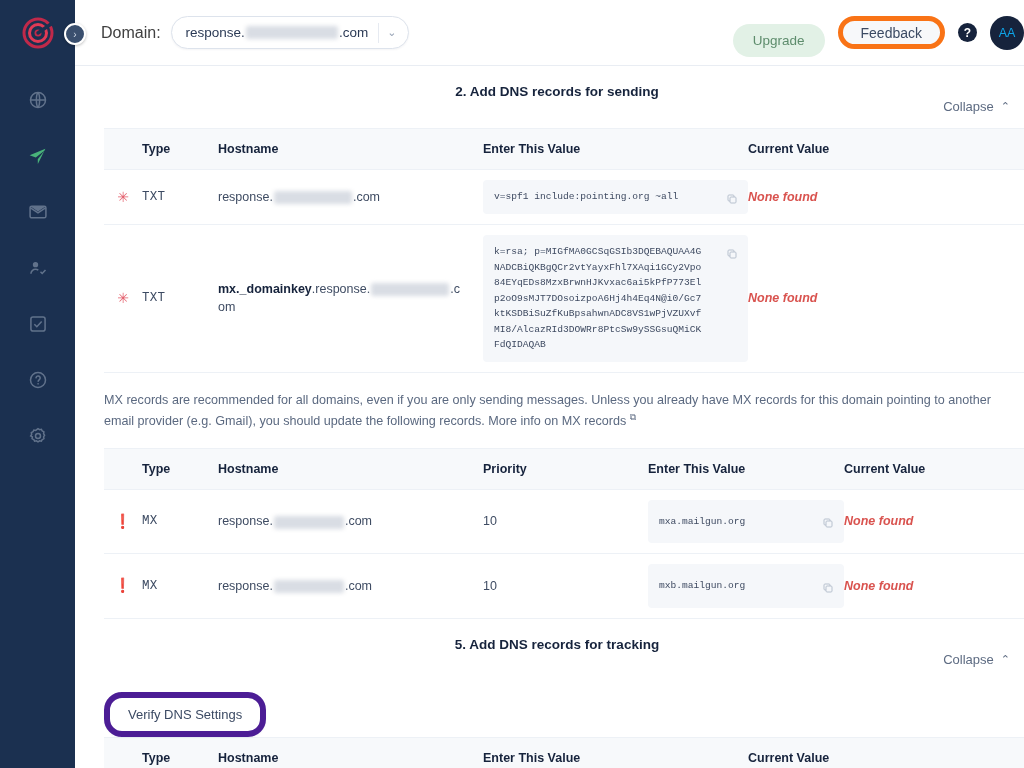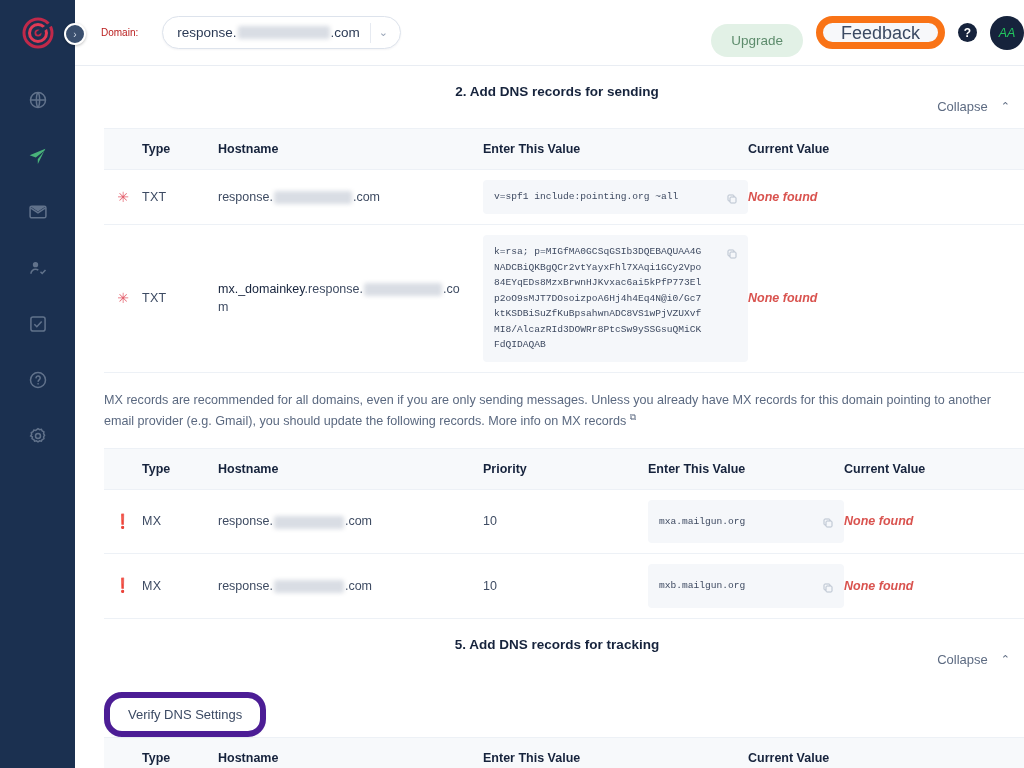--- a/index.html
+++ b/index.html
@@ -43,21 +43,21 @@
   
   .main { flex: 1 1 auto; height: 768px; position: relative; background: #fff; overflow: hidden; }
 
   .topbar {
     height: 66px; width: 100%;
     display: flex; align-items: center;
     border-bottom: 1px solid #e9edf3;
     padding-left: 26px; padding-right: 14px;
     background: #fff;
   }
-  .domain-label { font-size: 10px; color: #b91c1c; margin-right: 24px; }
+  .domain-label { font-size: 16px; color: #404040; margin-right: 10px; }
   .domain-select {
     display: flex; align-items: center;
     height: 33px; border: 1px solid #dde3ec; border-radius: 17px;
     background: #fff; padding: 0 4px 0 14px;
     box-shadow: 0 1px 2px rgba(30,45,80,.05);
     cursor: pointer;
   }
   .domain-text { font-size: 13.5px; color: #2b3a55; display: flex; align-items: center; white-space: nowrap; }
   .redact {
     display: inline-block; height: 13px; border-radius: 2px;
@@ -70,54 +70,53 @@
 
   .topbar-right { margin-left: auto; display: flex; align-items: center; gap: 13px; }
   .btn-upgrade {
     background: #e2f1e6; color: #5d8c6c;
     border: none; border-radius: 17px;
     height: 33px; padding: 0 20px;
     font-size: 13.5px; font-family: inherit; cursor: pointer; margin-top: 15px;
   }
   .btn-feedback {
     background: #f7f8fa; color: #3b4a63;
-    border: 7px solid #f97316; border-radius: 17px;
+    border: 5px solid #f97316; border-radius: 17px;
     height: 33px; padding: 0 18px;
-    font-size: 18px; font-family: inherit; cursor: pointer;
+    font-size: 14px; font-family: inherit; cursor: pointer;
   }
   .help-icon {
     width: 19px; height: 19px; border-radius: 50%;
     background: #16233c; color: #fff;
     font-size: 12px; font-weight: bold;
     display: flex; align-items: center; justify-content: center;
     cursor: pointer;
   }
   .avatar {
     width: 34px; height: 34px; border-radius: 50%;
-    background: #16233c; color: #22c55e;
+    background: #16233c; color: #0ea5e9;
     font-size: 12.5px;
     display: flex; align-items: center; justify-content: center;
     cursor: pointer; flex: 0 0 34px;
     margin-right: -14px;
-    font-style: italic;
   }
 
   
   .content { padding: 0 0 0 29px; width: 100%; }
 
   .section-head {
     display: flex; align-items: center;
     padding: 18px 0 14px 0;
     padding-right: 14px;
     flex-direction: column;
   }
   .section-title { font-size: 13.5px; font-weight: bold; color: #16233c; }
   .collapse-link {
     margin-left: auto; font-size: 13px; color: #5d6b82;
-    display: flex; align-items: center; gap: 13px; cursor: pointer;
+    display: flex; align-items: center; gap: 7px; cursor: pointer;
   }
   .collapse-link .caret { font-size: 11px; }
 
   table.dns { width: 100%; border-collapse: collapse; table-layout: fixed; }
   table.dns thead th {
     background: #f7f9fb;
     text-align: left;
     font-size: 12.5px; font-weight: bold; color: #16233c;
     padding: 13px 0 13px 0;
     border-top: 1px solid #edf1f6;
@@ -135,23 +134,23 @@
   .c-prio   { width: 165px; }
   .c-val    { width: 265px; }
   .c-cur    { width: auto; }
 
   .th-pad-status { padding-left: 0 !important; }
 
   .status-ico { font-size: 14px; line-height: 1; display: inline-block; }
   .status-ico.err { color: #e4606d; }
   .status-ico.warn { color: #f0b232; }
 
-  .type-cell { font-family: Liberation Sans, sans-serif; font-size: 10.5px; color: #3c4a62; letter-spacing: .3px; }
+  .type-cell { font-family: Liberation Mono, monospace; font-size: 10.5px; color: #3c4a62; letter-spacing: .3px; }
   .host-cell { font-size: 12.8px; color: #3f4c63; line-height: 1.45; word-break: break-all; }
-  .host-cell b { color: #16233c; font-weight: normal; }
+  .host-cell b { color: #16233c; font-weight: bold; }
   .prio-cell { font-size: 12.5px; color: #3f4c63; }
   .cur-cell { font-size: 12.8px; color: #d9534f; font-style: italic; font-weight: bold; }
 
   .valbox {
     position: relative;
     background: #f5f7fa; border-radius: 4px;
     padding: 9px 34px 9px 11px;
     font-family: "Liberation Mono", monospace;
     font-size: 9.6px; line-height: 1.62;
     color: #3e4a61;

